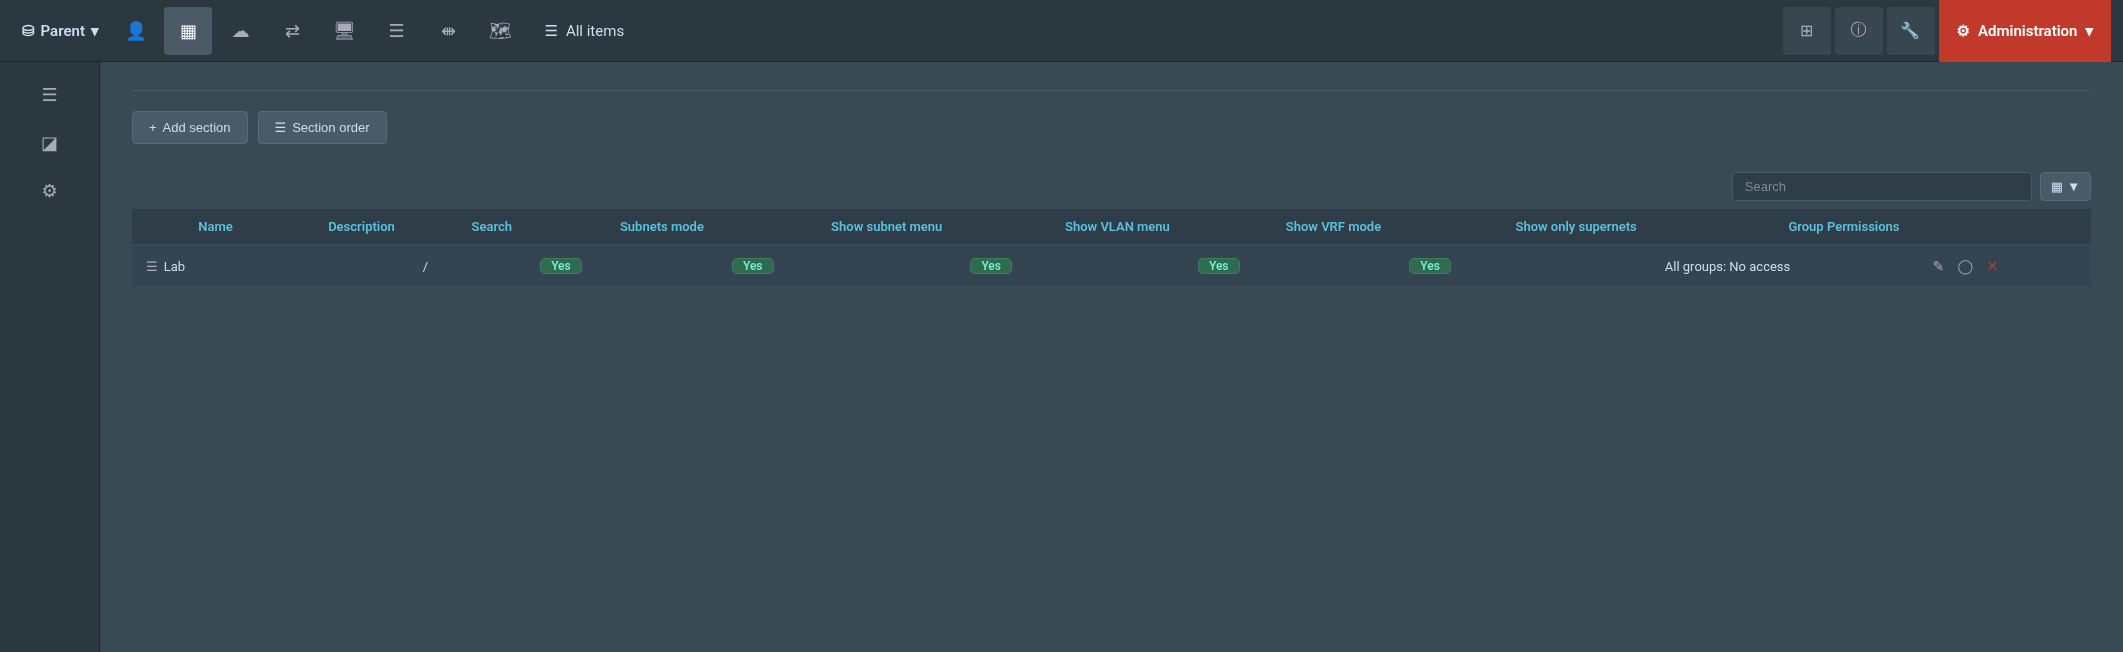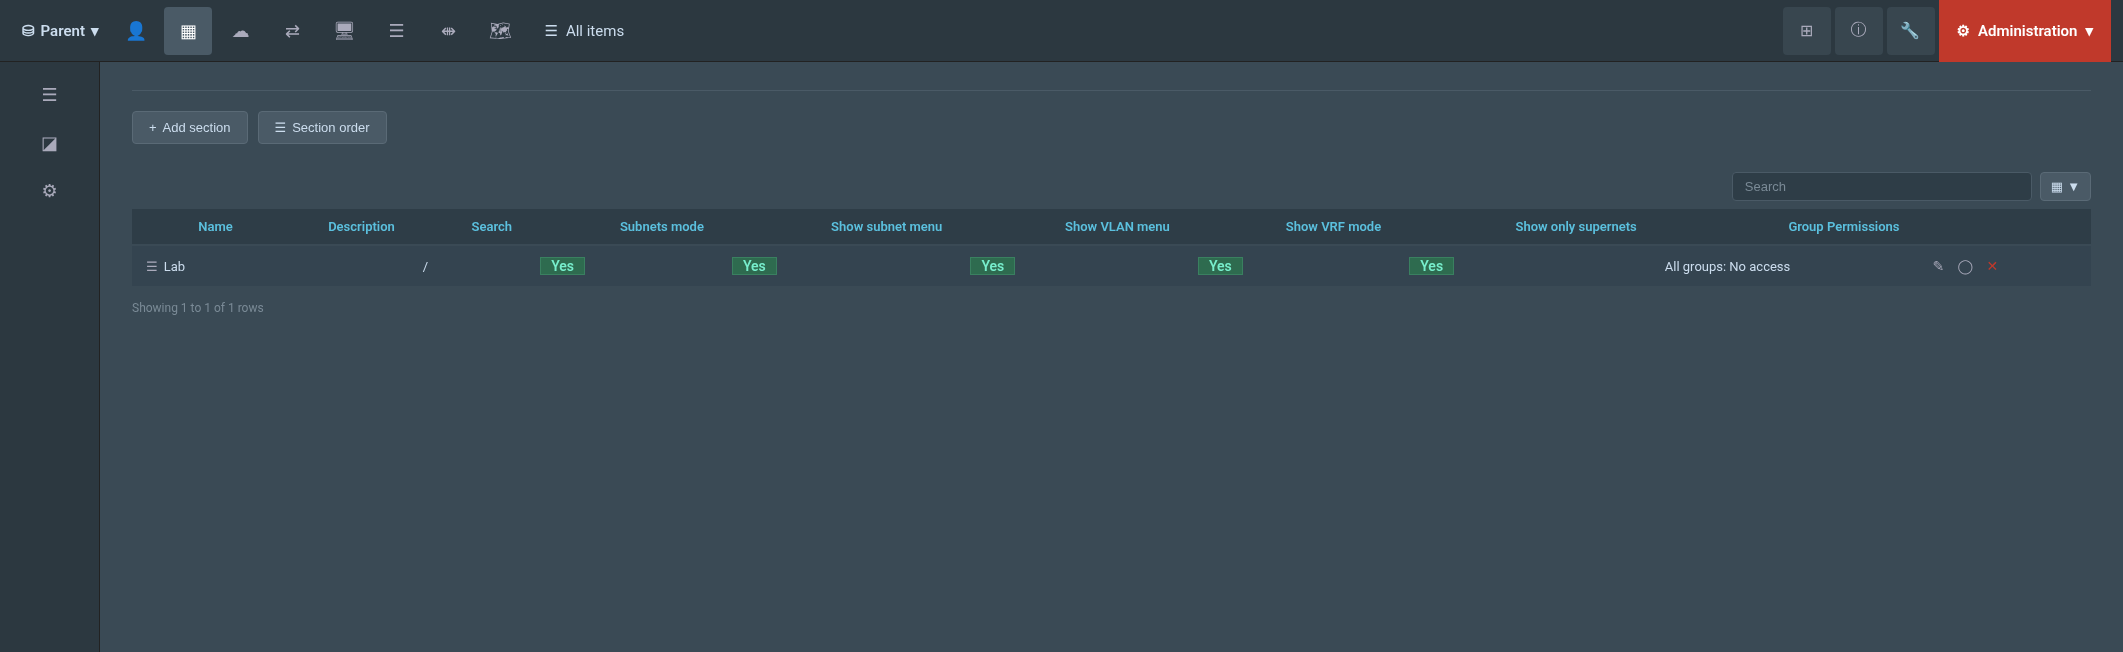--- a/index.html
+++ b/index.html
@@ -207,23 +207,23 @@
     tbody td {
       padding: 10px 14px;
       color: #cde;
       font-size: 13px;
       white-space: nowrap;
     }
     .badge-yes {
       background: #2e6b4f;
       color: #7ec;
       border: 1px solid #3a8060;
-      border-radius: 0;
+      border-radius: 5px;
       padding: 0 10px;
-      font-size: 14px;
+      font-size: 12px;
       font-weight: 600;
       display: inline-block;
     }
     .row-name-cell {
       display: flex;
       align-items: center;
       gap: 6px;
     }
     .row-icon {
       color: #aab;
@@ -383,15 +383,14 @@
       <td>
         <button class="action-btn" title="Edit">✎</button>
         <button class="action-btn" title="Reset">◯</button>
         <button class="action-btn danger" title="Delete">✕</button>
       </td>
     </tr>
           </tbody>
       </table>
     </div>
 
-    <p class="showing-text">Showing 1 to 1 of 1 rows</p>
   </main>
 </div>
 
 </body></html>

